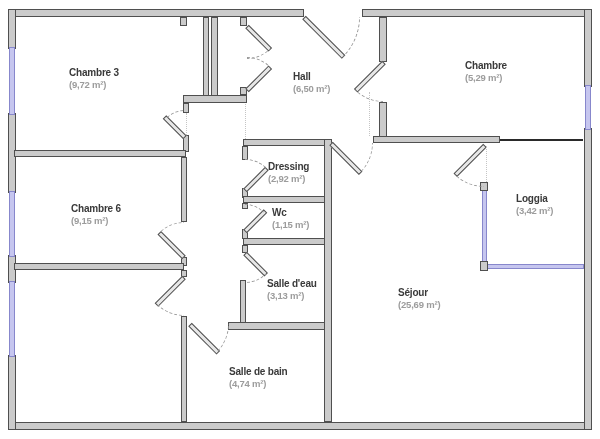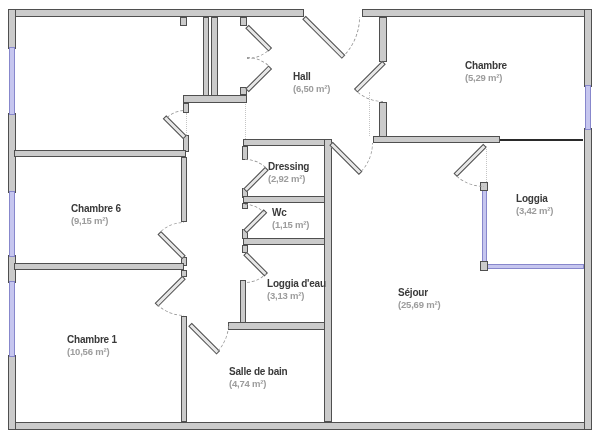--- a/index.html
+++ b/index.html
@@ -99,20 +99,24 @@
   <div class="arc" style="left:215px;top:223px;width:60px;height:60px;clip-path:polygon(50% 50%,50% 100%,100% 100%)"></div>
   <div class="arc" style="left:343px;top:22px;width:80px;height:80px;clip-path:polygon(50% 50%,50% 100%,0% 100%)"></div>
   <div class="arc" style="left:289px;top:101px;width:84px;height:84px;clip-path:polygon(50% 50%,100% 50%,100% 100%)"></div>
   <div class="arc" style="left:442px;top:103px;width:84px;height:84px;clip-path:polygon(50% 50%,50% 100%,0% 100%)"></div>
 
   <div class="dot" style="left:186px;top:113px;height:26px"></div>
   <div class="dot" style="left:245px;top:104px;height:35px"></div>
   <div class="dot" style="left:369px;top:92px;height:44px"></div>
   <div class="dot" style="left:486px;top:146px;height:40px"></div>
 
+  <div class="room-label" style="left:69px;top:67px">
+    <div>Chambre 3</div>
+    <div class="area">(9,72 m²)</div>
+  </div>
   <div class="room-label" style="left:293px;top:71px">
     <div>Hall</div>
     <div class="area">(6,50 m²)</div>
   </div>
   <div class="room-label" style="left:465px;top:60px">
     <div>Chambre</div>
     <div class="area">(5,29 m²)</div>
   </div>
   <div class="room-label" style="left:268px;top:161px">
     <div>Dressing</div>
@@ -120,33 +124,29 @@
   </div>
   <div class="room-label" style="left:71px;top:203px">
     <div>Chambre 6</div>
     <div class="area">(9,15 m²)</div>
   </div>
   <div class="room-label" style="left:272px;top:207px">
     <div>Wc</div>
     <div class="area">(1,15 m²)</div>
   </div>
   <div class="room-label" style="left:267px;top:278px">
-    <div>Loggia d'eau</div>
+    <div>Salle d'eau</div>
     <div class="area">(3,13 m²)</div>
   </div>
   <div class="room-label" style="left:516px;top:193px">
     <div>Loggia</div>
     <div class="area">(3,42 m²)</div>
   </div>
   <div class="room-label" style="left:398px;top:287px">
     <div>Séjour</div>
     <div class="area">(25,69 m²)</div>
   </div>
-  <div class="room-label" style="left:67px;top:334px">
-    <div>Chambre 1</div>
-    <div class="area">(10,56 m²)</div>
-  </div>
   <div class="room-label" style="left:229px;top:366px">
     <div>Salle de bain</div>
     <div class="area">(4,74 m²)</div>
   </div>
 
 </div>
 
 </body></html>

